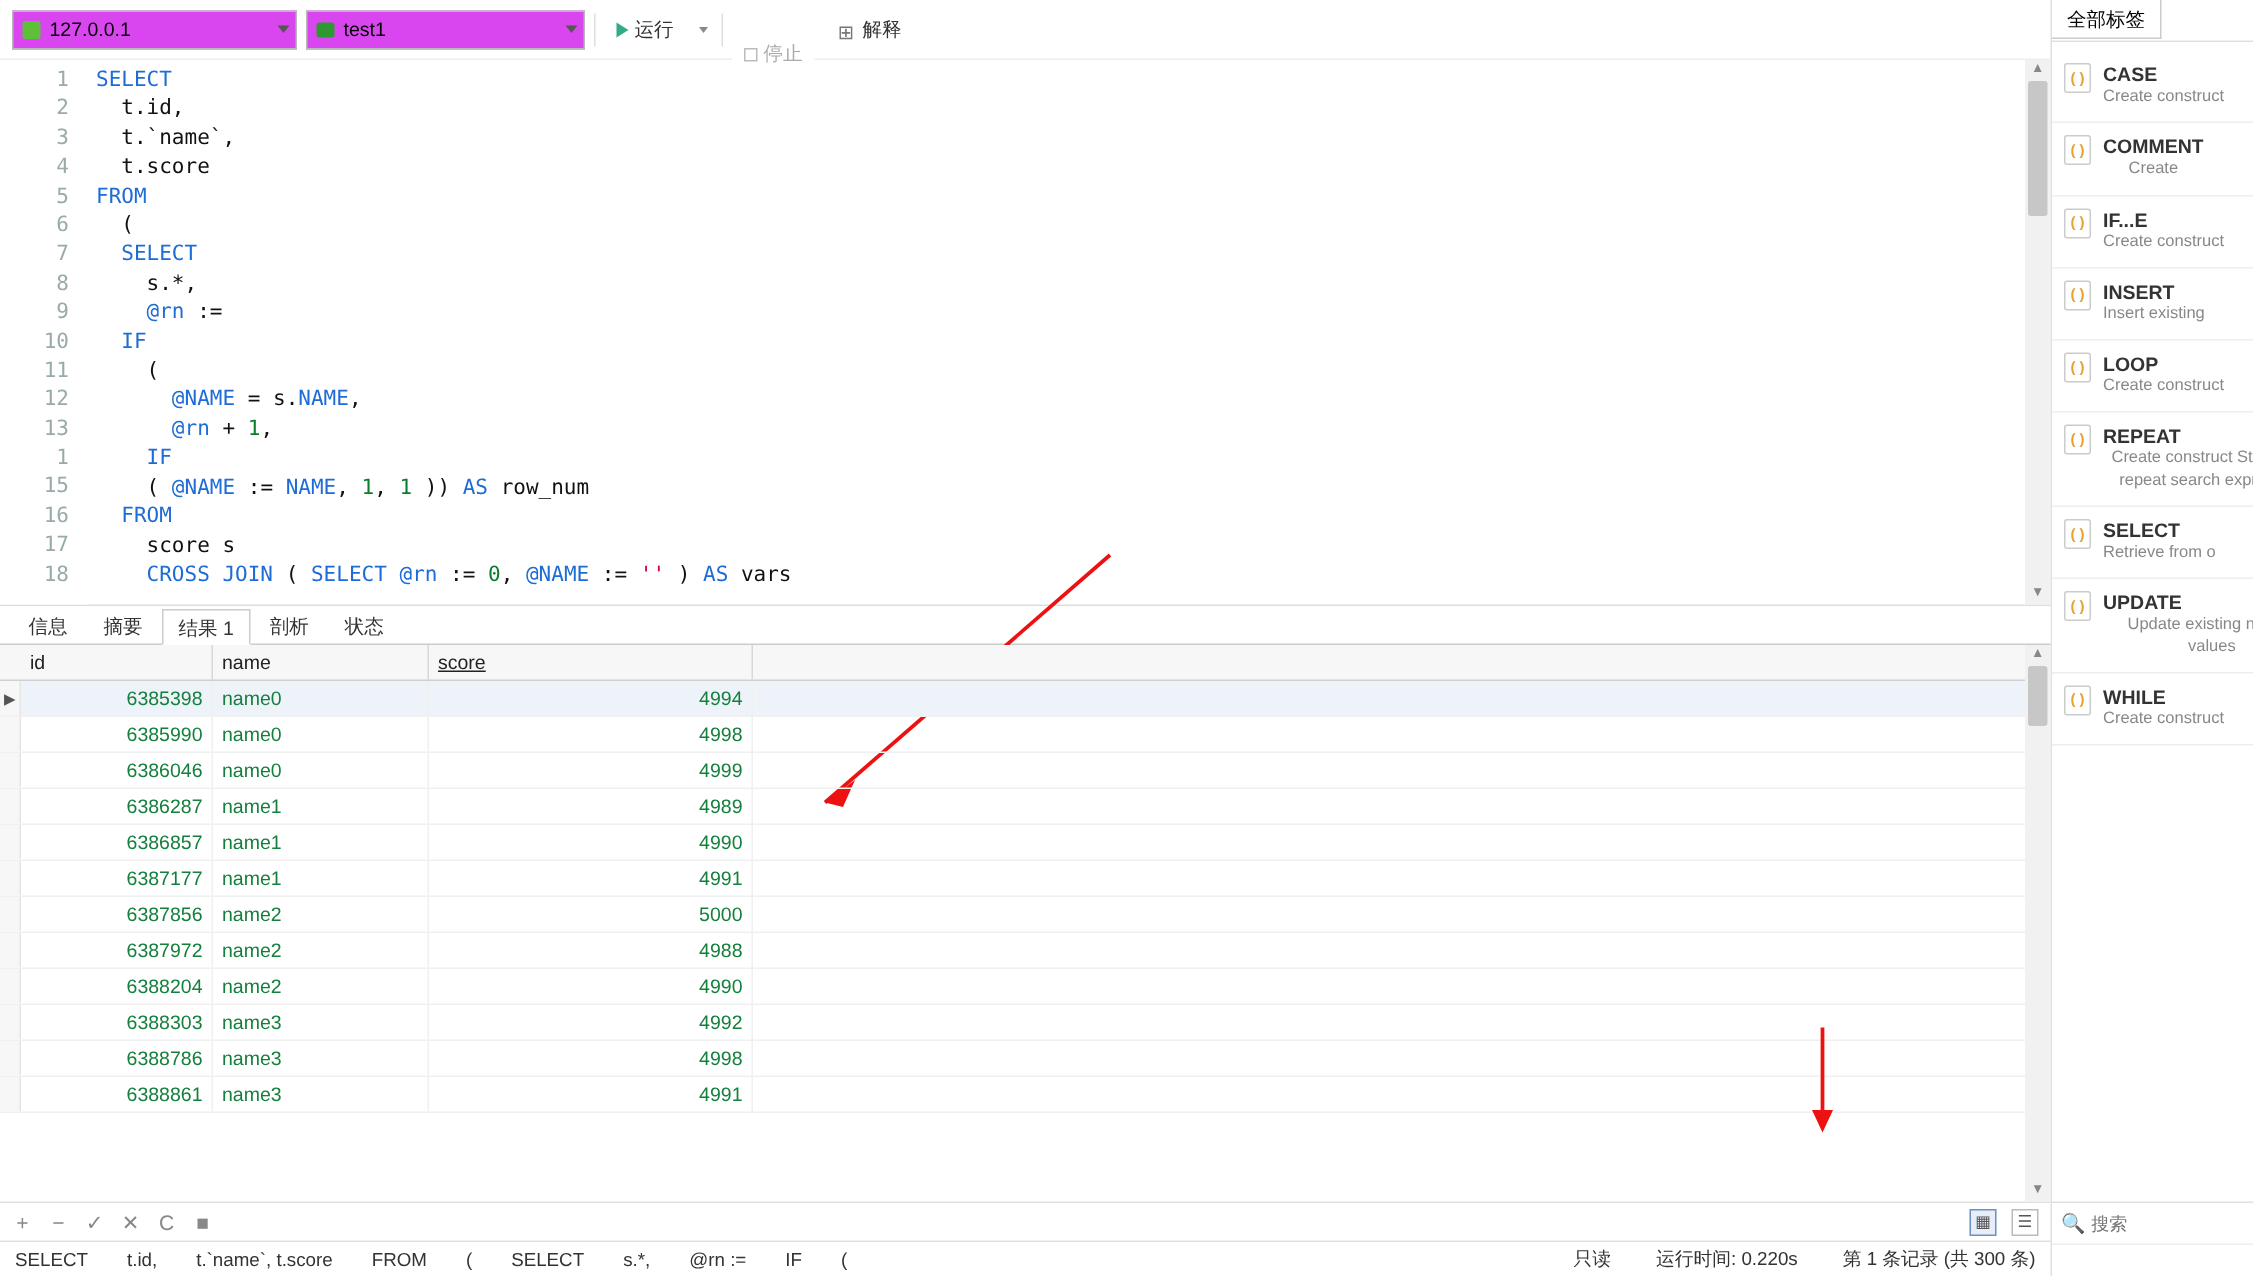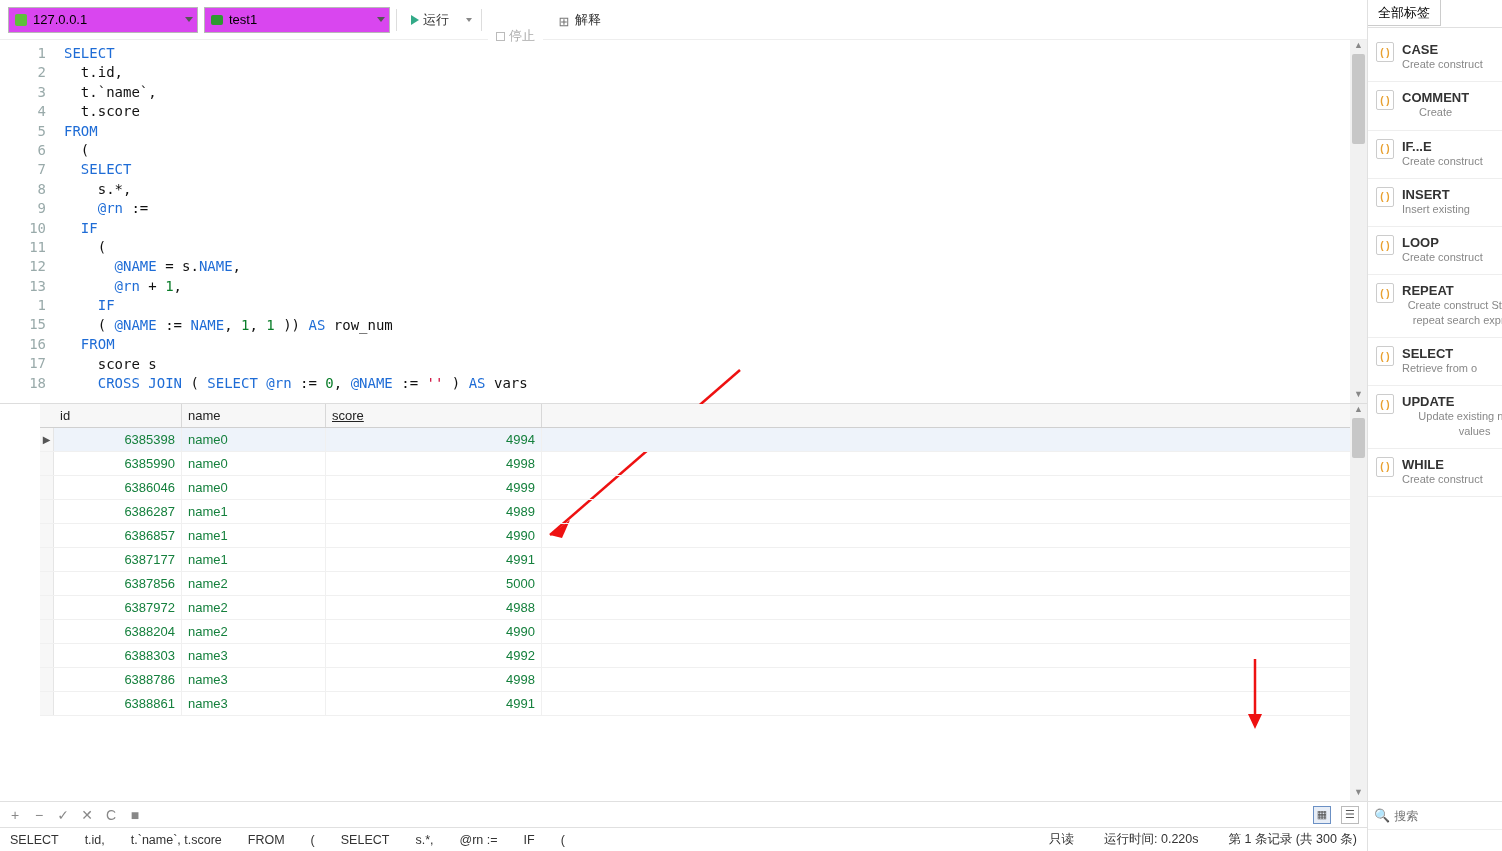--- a/index.html
+++ b/index.html
@@ -42,21 +42,21 @@
 
 .arrow1 { position: absolute; pointer-events: none; }
 
 
 .tabs { height: 26px; display: flex; align-items: flex-end; border-bottom: 1px solid #ccc; padding-left: 8px; gap: 2px; background: #fff; }
 .tab { height: 24px; line-height: 24px; padding: 0 10px; font-size: 13px; color: #333; border: 1px solid transparent; border-bottom: none; background: #f7f7f7; }
 .tab.active { background: #fff; border-color: #ccc; border-bottom: 1px solid #fff; margin-bottom: -1px; font-weight: 400; }
 .tab.plain { background: transparent; }
 
 
-.grid-wrap { flex: 1; position: relative; overflow: hidden; margin-left: 40px; }
+.grid-wrap { flex: 1; position: relative; overflow: hidden; }
 .grid-head { height: 24px; display: flex; border-bottom: 1px solid #d0d0d0; background: #f7f7f7; padding-left: 14px; }
 .gh { border-right: 1px solid #d8d8d8; padding: 4px 6px; font-size: 13px; color: #222; }
 .gh.c-id { width: 128px; }
 .gh.c-name { width: 144px; }
 .gh.c-score { width: 216px; text-decoration: underline; }
 .grid-body { overflow: hidden; }
 .gr { height: 24px; display: flex; align-items: center; padding-left: 0; border-bottom: 1px solid #f0f0f0; }
 .gr .rowhdr { width: 14px; height: 100%; background: #f7f7f7; border-right: 1px solid #e5e5e5; display: flex; align-items: center; justify-content: center; font-size: 10px; color: #555; }
 .gr.sel { background: #eef3fa; }
 .gc { padding: 0 6px; font-size: 13px; color: #15803d; border-right: 1px solid #f0f0f0; height: 100%; line-height: 24px; }
@@ -184,20 +184,27 @@
         <div class="thumb"></div>
         <div class="arr bot">▼</div>
       </div>
 
       <svg class="arrow1" style="left:530px;top:320px;width:220px;height:190px;" viewBox="0 0 220 190">
         <line x1="210" y1="10" x2="20" y2="175" stroke="#e11" stroke-width="2.5"></line>
         <polygon points="20,175 40,160 32,178" fill="#e11"></polygon>
       </svg>
     </div>
 
+    <div class="tabs">
+      <div class="tab plain">信息</div>
+      <div class="tab plain">摘要</div>
+      <div class="tab active">结果 1</div>
+      <div class="tab plain">剖析</div>
+      <div class="tab plain">状态</div>
+    </div>
 
     <div class="grid-wrap">
       <div class="grid-head">
         <div class="gh c-id">id</div>
         <div class="gh c-name">name</div>
         <div class="gh c-score">score</div>
       </div>
       <div class="grid-body" id="grid-body">
           <div class="gr sel">
             <div class="rowhdr">▶</div>

